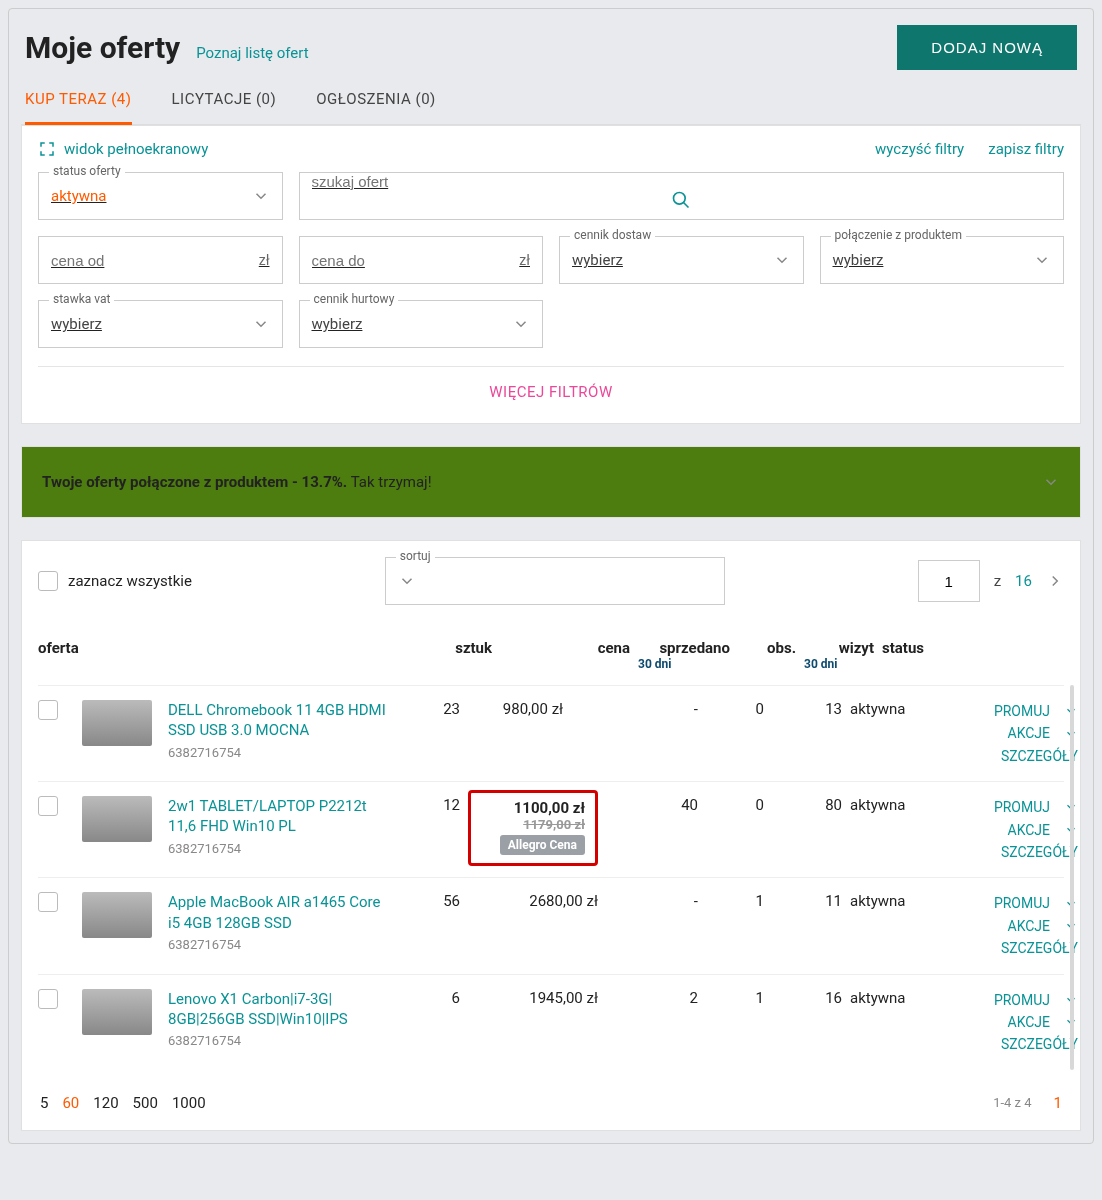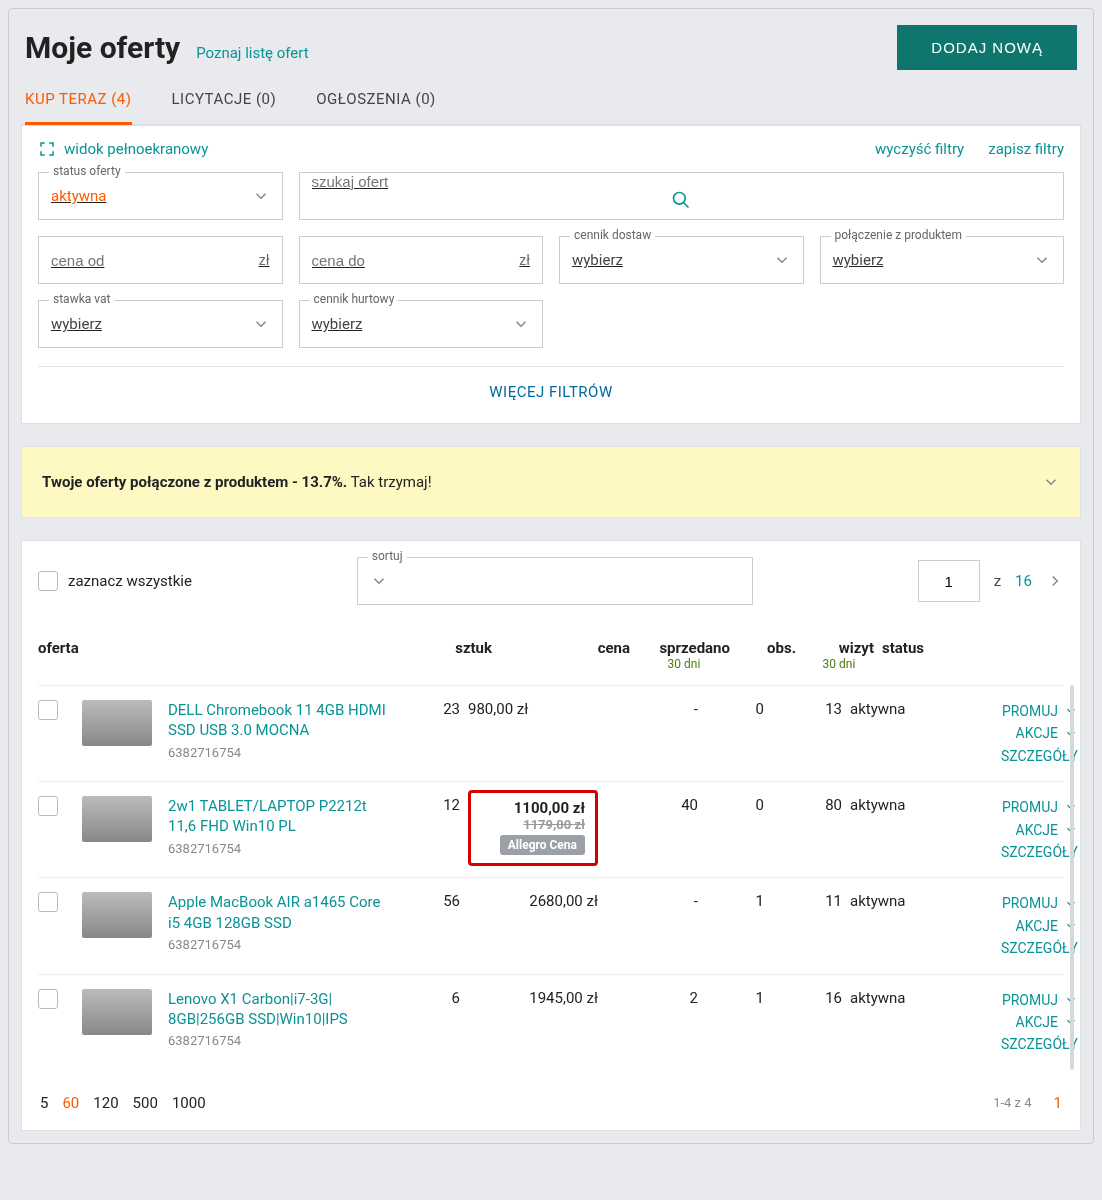--- a/index.html
+++ b/index.html
@@ -25,51 +25,51 @@
   .filter-grid { display: grid; grid-template-columns: 1fr 1fr 1fr 1fr; gap: 16px; text-decoration: underline; }
   .field { position: relative; border: 1px solid #ccc; height: 48px; display: flex; align-items: center; padding: 0 12px; background: #fff; }
   .field-label { position: absolute; top: -9px; left: 10px; background: #fff; padding: 0 4px; font-size: 12px; color: #666; }
   .field-value { font-size: 15px; color: #444; flex: 1; }
   .field-value.orange { color: #ff5a00; }
   .field .suffix { color: #666; font-size: 14px; }
   .field .chev { color: #888; }
   .field input { border: none; outline: none; width: 100%; font-size: 15px; color: #444; }
   .search-field { grid-column: span 3; flex-direction: column; }
   .hr { border: none; border-top: 1px solid #e5e5e5; margin: 18px 0 10px 0; }
-  .more-filters { text-align: center; color: #0369a1; font-size: 15px; letter-spacing: 0.5px; padding: 6px 0 4px 0; cursor: pointer; }
-
-  .info-panel { background: #fef9c3; border: 1px solid #e0e0e0; margin-top: 22px; padding: 26px 20px; display: flex; justify-content: space-between; align-items: center; text-align: center; }
+  .more-filters { text-align: center; color: #ec4899; font-size: 15px; letter-spacing: 0.5px; padding: 6px 0 4px 0; cursor: pointer; }
+
+  .info-panel { background: #4d7c0f; border: 1px solid #e0e0e0; margin-top: 22px; padding: 26px 20px; display: flex; justify-content: space-between; align-items: center; text-align: center; }
   .info-text strong { font-weight: 700; }
   .info-text { font-size: 15px; }
 
   .list-panel { background: #fff; border: 1px solid #e0e0e0; margin-top: 22px; padding: 16px 16px 18px 16px; }
   .list-top { display: flex; align-items: center; justify-content: space-between; margin-bottom: 18px; }
   .check-row { display: flex; align-items: center; gap: 10px; }
   .cbox { width: 20px; height: 20px; border: 1px solid #bbb; border-radius: 3px; background: #fff; cursor: pointer; }
-  .sort-field { width: 396px; }
+  .sort-field { width: 340px; }
   .pager-top { display: flex; align-items: center; gap: 14px; }
   .page-input { width: 62px; height: 42px; border: 1px solid #ccc; text-align: center; font-size: 15px; }
   .pager-top .z { color: #444; }
   .pager-top .total { color: #0a9396; }
 
   .thead, .trow { display: grid; grid-template-columns: 36px 78px 220px 64px 130px 92px 58px 70px 100px 120px; gap: 8px; align-items: flex-start; }
   .thead { padding: 8px 0 14px 32px; font-weight: 700; font-size: 15px; color: #222; }
-  .thead .sub { display: block; font-weight: 400; font-size: 12px; color: #4d7c0f; text-align: center; }
+  .thead .sub { display: block; font-weight: 700; font-size: 12px; color: #0c4a6e; text-align: left; }
   .thead .right, .trow .right { text-align: right; }
 
   .rows { position: relative; }
   .rows::after { content:""; position:absolute; right:-10px; top:0; bottom:0; width:4px; background:#d8d8d8; border-radius:2px; }
   .trow { padding: 14px 0 14px 0; border-top: 1px solid #eee; }
   .trow .thumb { width: 70px; height: 46px; background: linear-gradient(#bbb,#888); border-radius: 2px; }
   .ttl { color: #0a9396; font-size: 15px; line-height: 1.35; cursor: pointer; }
   .oid { color: #888; font-size: 13px; margin-top: 4px; }
   .price-strike { color: #999; text-decoration: line-through; font-size: 13px; display:block; text-align:right; }
   .badge { display: inline-block; background: #9aa0a6; color: #fff; font-size: 12px; padding: 3px 8px; border-radius: 3px; margin-top: 3px; float:right; }
   .actions { text-align: right; color: #0a9396; font-size: 14px; line-height: 1.6; }
-  .actions .act { display: flex; justify-content: flex-end; align-items: center; gap: 6px; cursor: pointer; }
+  .actions .act { display: flex; justify-content: flex-end; align-items: center; gap: 14px; cursor: pointer; }
   .highlight-box { border: 3px solid #d40000; border-radius: 4px; padding: 6px 10px 8px 10px; margin: -6px 0; font-weight: bold; }
   
   .list-bottom { display: flex; justify-content: space-between; align-items: center; margin-top: 20px; padding: 4px 2px 0 2px; }
   .pp { display: flex; gap: 14px; }
   .pp span { cursor: pointer; color: #222; }
   .pp span.sel { color: #ff5a00; }
   .range-info { color: #888; font-size: 13px; }
   .range-row { display:flex; align-items:center; gap: 22px; }
   .cur-page { color: #ff5a00; font-size: 15px; }
 
@@ -221,21 +221,21 @@
           </div>
     <div>
             <div class="thumb"></div>
           </div>
     <div>
       <div class="ttl">DELL Chromebook 11 4GB HDMI SSD USB 3.0 MOCNA</div>
       <div class="oid">6382716754</div>
     </div>
     <div class="right">23</div>
     <div class="right">
-            <div style="text-align:left">980,00 zł</div>
+            <div style="text-align:center">980,00 zł</div>
           </div>
     <div class="right">-</div>
     <div class="right">0</div>
     <div class="right">13</div>
     <div>aktywna</div>
     <div class="actions">
       <div class="act">
               <span>PROMUJ</span>
               <svg class="chev chev-teal" viewBox="0 0 24 24" style="width:14px;height:14px">
                 <path d="M6 9l6 6 6-6"></path>

